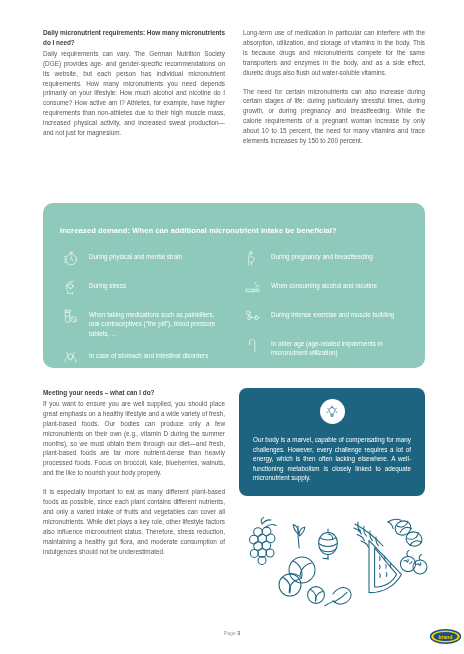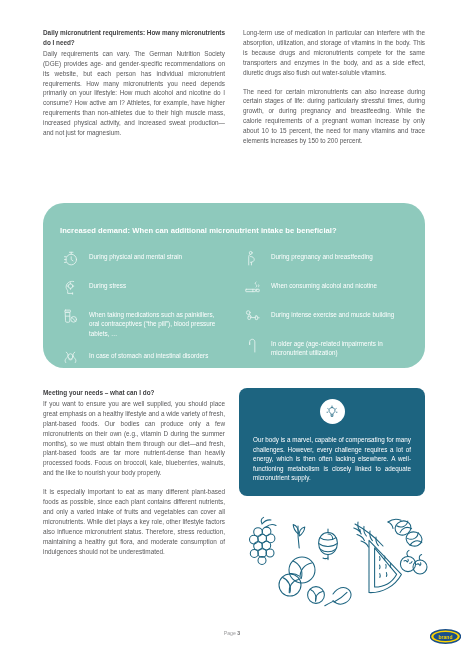--- a/index.html
+++ b/index.html
@@ -51,21 +51,21 @@
   .col p:last-child { margin-bottom: 0; }
 
   
   .teal-panel {
     position: absolute;
     left: 43px;
     top: 203px;
     width: 382px;
     height: 165px;
     background: #8ec9bc;
-    border-radius: 21px;
+    border-radius: 10px;
     box-sizing: border-box;
     padding: 18px 17px 14px 17px;
   }
   .teal-title {
     font-size: 7.6px;
     font-weight: bold;
     color: #ffffff;
     letter-spacing: 0.05px;
     margin: 5px 0 13px 0;
   }

